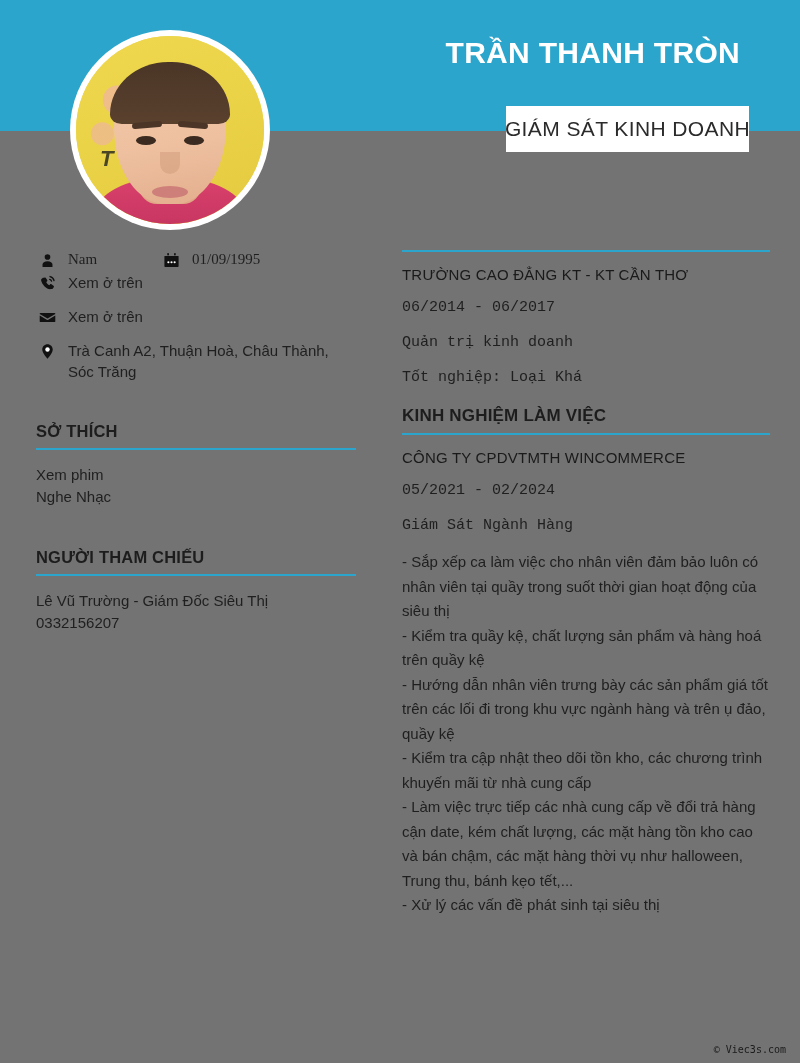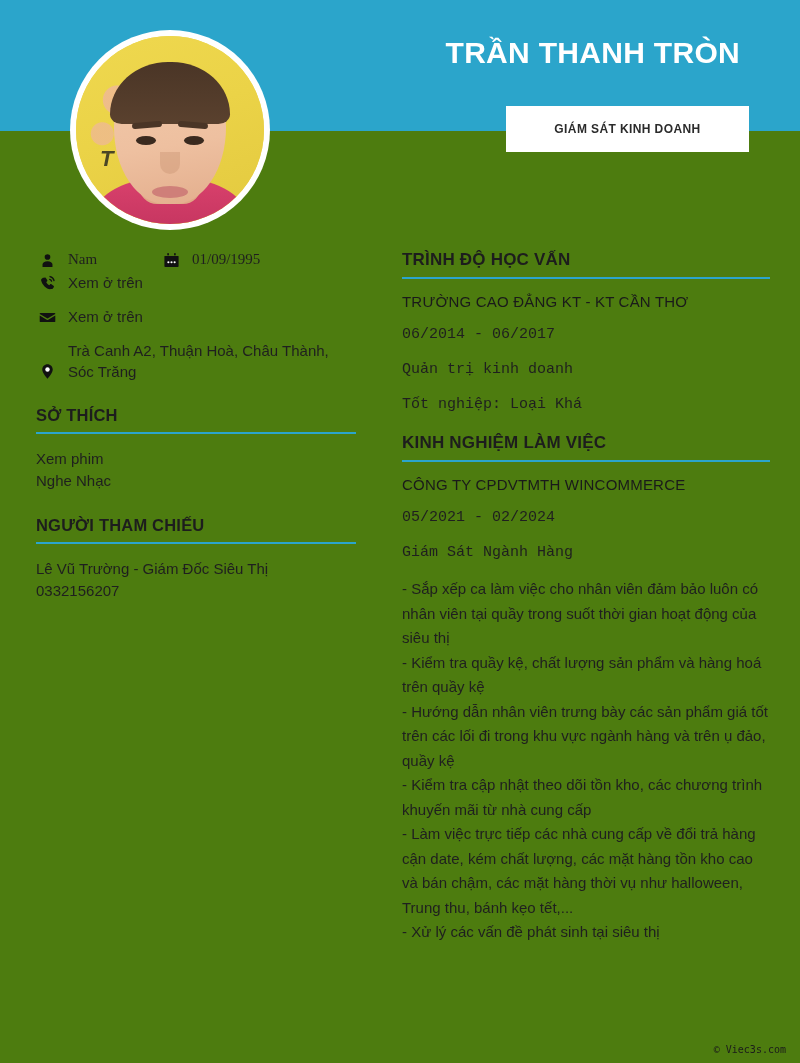--- a/index.html
+++ b/index.html
@@ -8,21 +8,21 @@
     margin: 0; padding: 0;
     width: 800px; height: 1063px;
     background: #ffffff;
     font-family: "Liberation Sans", sans-serif;
     -webkit-font-smoothing: antialiased;
   }
   .page {
     position: relative;
     width: 800px; height: 1063px;
     overflow: hidden;
-    background: #4d7c0f;
+    background: #737373;
   }
 
   
   .header-band {
     position: absolute;
     left: 0; top: 0;
     width: 800px; height: 131px;
     background: #2BA5CB;
   }
   .name-title {
@@ -41,22 +41,22 @@
     position: absolute;
     left: 506px; top: 106px;
     width: 243px; height: 46px;
     background: #ffffff;
     display: flex;
     align-items: center;
     justify-content: center;
   }
   .job-box-label {
     color: #2b2b2b;
-    font-size: 12px;
-    font-weight: bold;
+    font-size: 21px;
+    font-weight: normal;
     letter-spacing: 0.4px;
     white-space: nowrap;
   }
   .avatar-wrap {
     position: absolute;
     left: 70px; top: 30px;
     width: 200px; height: 200px;
     border-radius: 50%;
     background: #ffffff;
     padding: 6px;
@@ -155,42 +155,42 @@
     width: 368px;
   }
 
   
   .contact-line {
     display: flex;
     align-items: flex-start;
     margin-bottom: 11px;
     min-height: 22px;
   }
-  .contact-line.addr { margin-bottom: 0; align-items: flex-end; }
+  .contact-line.addr { margin-bottom: 0; align-items: flex-start; }
   .ic {
     flex: 0 0 22px;
     width: 22px; height: 22px;
     display: flex; align-items: center; justify-content: center;
     margin-right: 10px;
     margin-top: 1px;
   }
   .ic svg { display: block; }
   .contact-text {
     font-size: 15px;
     color: #1f1f1f;
     line-height: 21px;
     padding-top: 1px;
   }
   .contact-pair { display: flex; align-items: flex-start; font-family: Liberation Serif, serif; }
   .contact-pair .slot-a { width: 124px; display: flex; align-items: flex-start; }
   .contact-pair .slot-b { display: flex; align-items: flex-start; }
 
   
   .sec {
-    margin-top: 24px;
+    margin-top: 40px;
   }
   .sec-head {
     font-size: 16.5px;
     font-weight: bold;
     color: #1d1d1d;
     letter-spacing: 0.2px;
     padding-bottom: 7px;
     white-space: nowrap;
   }
   .sec-rule {
@@ -336,21 +336,20 @@
       <div class="sec-rule"></div>
       <div class="body-line">Lê Vũ Trường - Giám Đốc Siêu Thị</div>
       <div class="body-line">0332156207</div>
     </div>
 
   </div>
 
   <div class="col-right">
 
     <div>
-      <div class="sec-head">TRÌNH ĐỘ HỌC VẤN</div>
       <div class="sec-rule"></div>
       <div class="entry-title">TRƯỜNG CAO ĐẲNG KT - KT CẦN THƠ</div>
       <div class="entry-meta">06/2014 - 06/2017</div>
       <div class="entry-meta">Quản trị kinh doanh</div>
       <div class="entry-meta">Tốt nghiệp: Loại Khá</div>
     </div>
 
     <div class="sec" style="margin-top:18px;">
       <div class="sec-head">KINH NGHIỆM LÀM VIỆC</div>
       <div class="sec-rule"></div>

